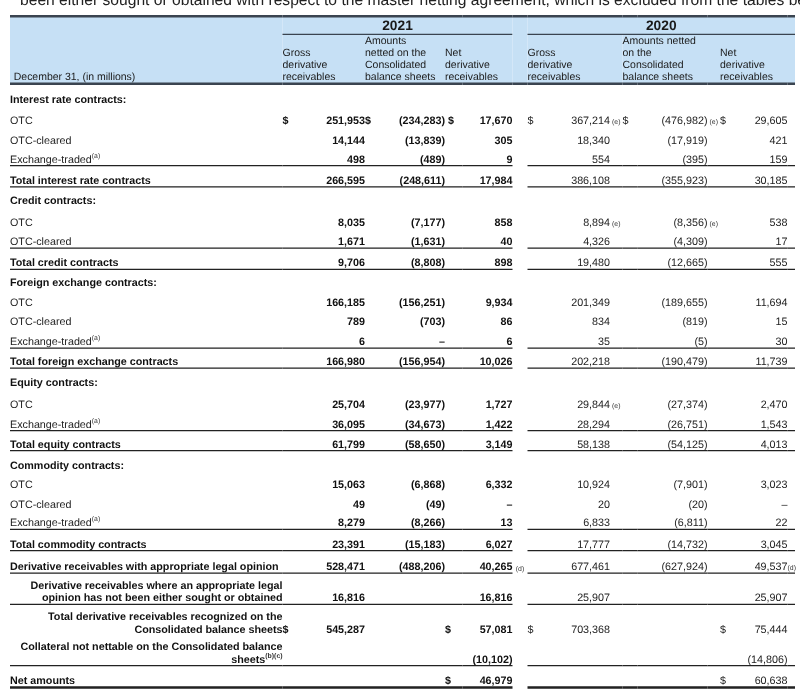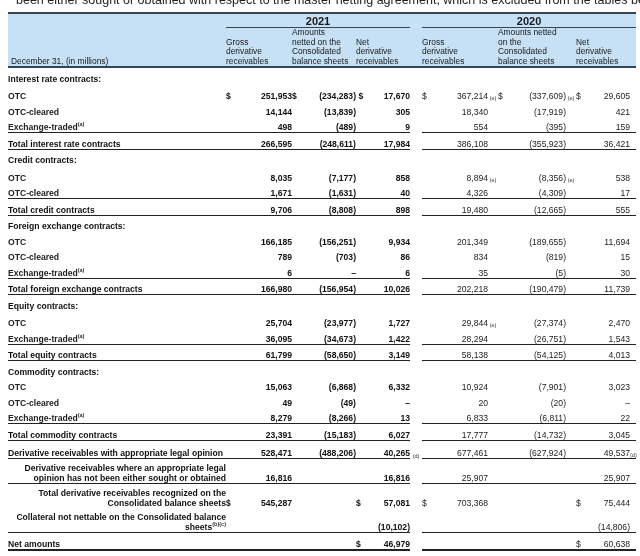--- a/index.html
+++ b/index.html
@@ -11,21 +11,21 @@
   table.fin td, table.fin th { padding:0; vertical-align:bottom; white-space:nowrap; }
   .hdr th { background:#c6e0f5; font-weight:normal; color:#1a1a1a; }
   .hdr-top th { border-top:2.5px solid #3a4450; height:14px; vertical-align:middle; font-weight:bold; font-size:11px; }
   .yr { border-bottom:1.5px solid #3a4450; text-align:center; }
   .hdr-sub th { text-align:left; line-height:9.6px; padding-bottom:2px; font-size:8.4px; }
   .hdr-sub th.lbl { text-align:left; padding-left:3px; }
   .hdr-sub { border-bottom:2.5px solid #3a4450; }
   tr.r td { height:15.5px; }
   td.lbl { padding-left:3px; }
   td.i1 { padding-left:8px; }
-  td.i2 { padding-left:13px; font-weight:bold; color:#222; }
+  td.i2 { padding-left:13px; font-weight:normal; color:#222; }
   .b { font-weight:bold; }
   td.num { text-align:right; }
   td.cur { text-align:left; }
   .y21 { font-weight:bold; }
   .y20 { font-weight:normal; color:#222; }
   tr.tot td { border-top:1.5px solid #222; }
   tr.tot-end td { border-bottom:1.5px solid #222; }
   sup { font-size:5.5px; vertical-align:super; line-height:0; color:#333; }
   .fn { font-size:5.5px; color:#333; vertical-align:top; padding-top:2px !important; text-align:center; }
   .two td { height:24px; line-height:9.6px; }
@@ -118,21 +118,21 @@
         <td class="num y21">251,953</td>
     <td class="cur y21">$</td>
         <td class="num y21">(234,283)</td>
     <td class="cur y21">&nbsp;$</td>
         <td class="num y21">17,670</td>
     <td></td>
     <td class="cur y20">$</td>
         <td class="num y20">367,214</td>
         <td class="fn">(e)</td>
     <td class="cur y20">$</td>
-        <td class="num y20">(337,609)</td>
+        <td class="num y20">(476,982)</td>
         <td class="fn">(e)</td>
     <td class="cur y20">$</td>
         <td class="num y20">29,605</td>
         <td></td>
   </tr>
   <tr class="r">
     <td class="i2">OTC-cleared</td>
     <td></td>
         <td class="num y21">14,144</td>
     <td></td>
@@ -178,21 +178,21 @@
     <td></td>
         <td class="num y21">17,984</td>
     <td style="border:none"></td>
     <td></td>
         <td class="num y20">386,108</td>
         <td></td>
     <td></td>
         <td class="num y20">(355,923)</td>
         <td></td>
     <td></td>
-        <td class="num y20">36,421</td>
+        <td class="num y20">30,185</td>
         <td></td>
   </tr>
 
   <tr class="r">
     <td class="i1 b" colspan="17">Credit contracts:</td>
   </tr>
   <tr class="r">
     <td class="i2">OTC</td>
     <td></td>
         <td class="num y21">8,035</td>

